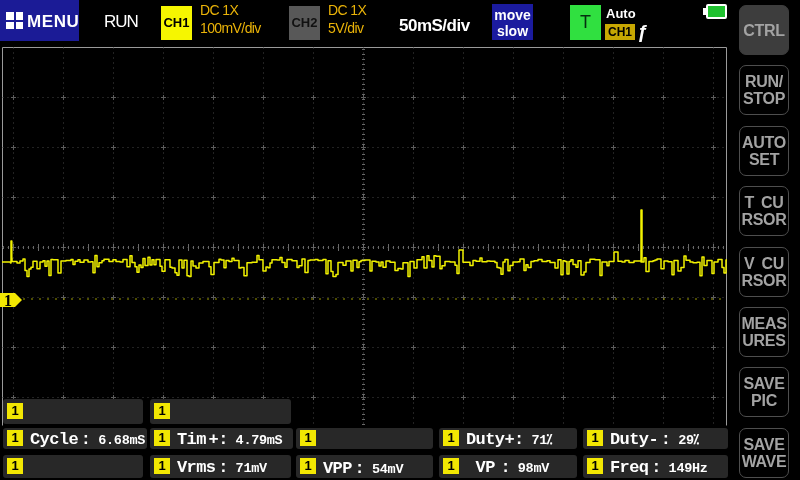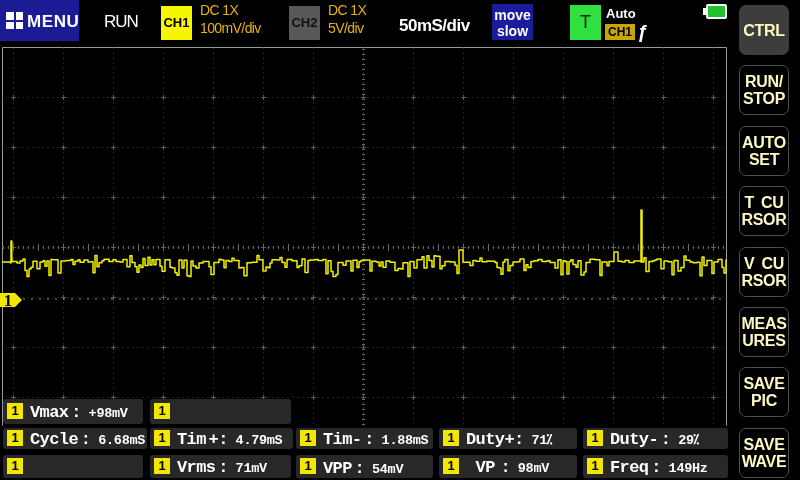--- a/index.html
+++ b/index.html
@@ -16,21 +16,21 @@
   font-size:14px; font-weight:bold; text-align:center; line-height:16px; padding-top:3px; }
 #tbadge { position:absolute; left:570px; top:5px; width:31px; height:35px; background:#30e040; color:#053010;
   text-align:center; line-height:34px; font-size:18px; font-weight:normal; }
 #auto { position:absolute; left:606px; top:6px; color:#fff; font-size:13px; font-weight:bold; }
 #trgch { position:absolute; left:605px; top:24px; width:30px; height:16px; background:#c7a702; color:#000;
   text-align:center; line-height:16px; font-size:12px; font-weight:bold; }
 #fsym { position:absolute; left:637px; top:21px; color:#fff; font-size:19px; font-weight:bold; font-style:italic; }
 #batt { position:absolute; left:706px; top:4px; width:21px; height:15px; border:2px solid #fff; border-radius:2px; background:#1fc12f; }
 #battnub { position:absolute; left:703px; top:8px; width:3px; height:7px; background:#fff; }
 .sbtn { position:absolute; left:739px; width:50px; height:50px; background:#000; border:1px solid #4e4e4e;
-  border-radius:7px; color:#fef9c3; font-size:16px; font-weight:bold; text-align:center; line-height:17px; letter-spacing:-0.3px;
+  border-radius:7px; color:#a3a3a3; font-size:16px; font-weight:bold; text-align:center; line-height:17px; letter-spacing:-0.3px;
   display:flex; align-items:center; justify-content:center; }
 .sbtn.sel { background:#3d3d3d; border-color:#3d3d3d; }
 .mb { position:absolute; overflow:hidden; background:#282828; border-radius:3px; color:#fff;
   font-family:"Liberation Mono", monospace; font-weight:bold; white-space:nowrap; }
 .mb .one { position:absolute; left:4px; width:16px; height:16px; background:#f2e702; color:#000;
   font-family:"Liberation Sans", sans-serif; text-align:center; line-height:16px; font-size:13px; }
 .mb .tx { position:absolute; left:27px; }
 .mb .lbl { font-size:17px; letter-spacing:-0.6px; }
 .mb .val { font-size:13.5px; letter-spacing:-0.3px; }
 </style></head>
@@ -92,36 +92,34 @@
 <div class="sbtn sel" style="top:5px">CTRL</div>
 <div class="sbtn" style="top:65px">RUN/<br>STOP</div>
 <div class="sbtn" style="top:126px">AUTO<br>SET</div>
 <div class="sbtn" style="top:186px">T&nbsp; CU<br>RSOR</div>
 <div class="sbtn" style="top:247px">V&nbsp; CU<br>RSOR</div>
 <div class="sbtn" style="top:307px">MEAS<br>URES</div>
 <div class="sbtn" style="top:367px">SAVE<br>PIC</div>
 <div class="sbtn" style="top:428px">SAVE<br>WAVE</div>
 <div class="mb" style="left:3px;top:399px;width:140px;height:25px">
     <div class="one" style="top:4.0px">1</div>
-    <div class="tx" style="top:3.5px"><span class="lbl">Vmax :</span><span class="val">&nbsp;+98mV</span></div>
   </div>
 <div class="mb" style="left:150px;top:399px;width:141px;height:25px">
     <div class="one" style="top:4.0px">1</div>
   </div>
 <div class="mb" style="left:3px;top:428px;width:144px;height:21px">
     <div class="one" style="top:2.0px">1</div>
     <div class="tx" style="top:1.5px"><span class="lbl">Cycle :</span><span class="val">&nbsp;6.68mS</span></div>
   </div>
 <div class="mb" style="left:150px;top:428px;width:143px;height:21px">
     <div class="one" style="top:2.0px">1</div>
     <div class="tx" style="top:1.5px"><span class="lbl">Tim +:</span><span class="val">&nbsp;4.79mS</span></div>
   </div>
 <div class="mb" style="left:296px;top:428px;width:137px;height:21px">
     <div class="one" style="top:2.0px">1</div>
-    <div class="tx" style="top:1.5px"><span class="lbl">Tim- :</span><span class="val">&nbsp;1.88mS</span></div>
   </div>
 <div class="mb" style="left:439px;top:428px;width:138px;height:21px">
     <div class="one" style="top:2.0px">1</div>
     <div class="tx" style="top:1.5px"><span class="lbl">Duty+:</span><span class="val">&nbsp;71⁒</span></div>
   </div>
 <div class="mb" style="left:583px;top:428px;width:145px;height:21px">
     <div class="one" style="top:2.0px">1</div>
     <div class="tx" style="top:1.5px"><span class="lbl">Duty- :</span><span class="val">&nbsp;29⁒</span></div>
   </div>
 <div class="mb" style="left:3px;top:455px;width:140px;height:23px">

